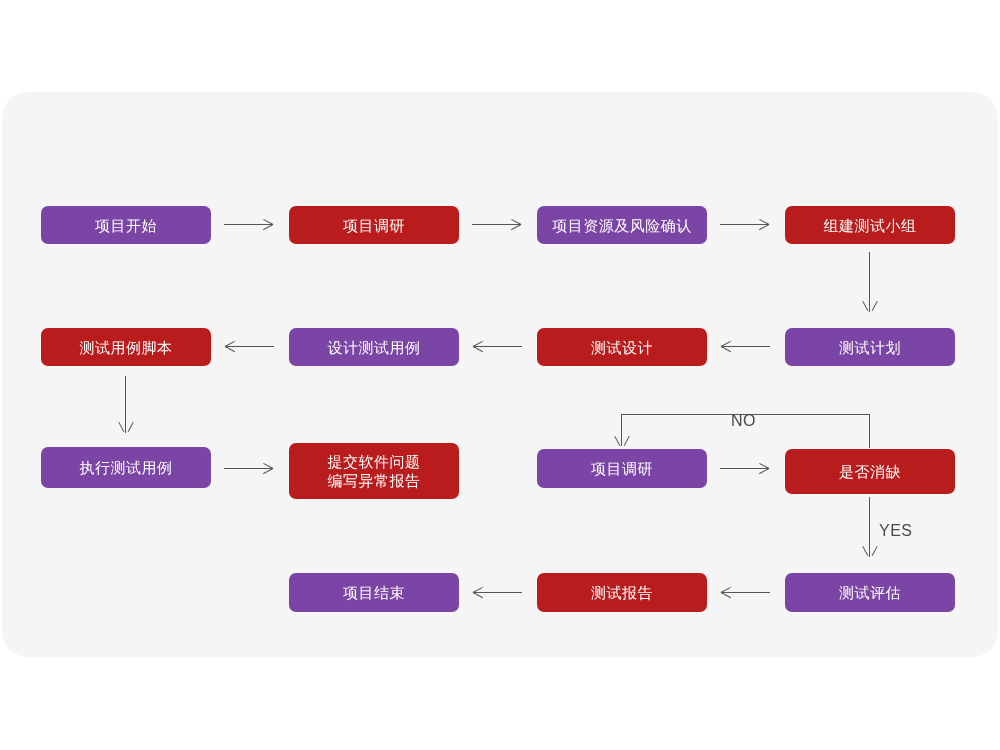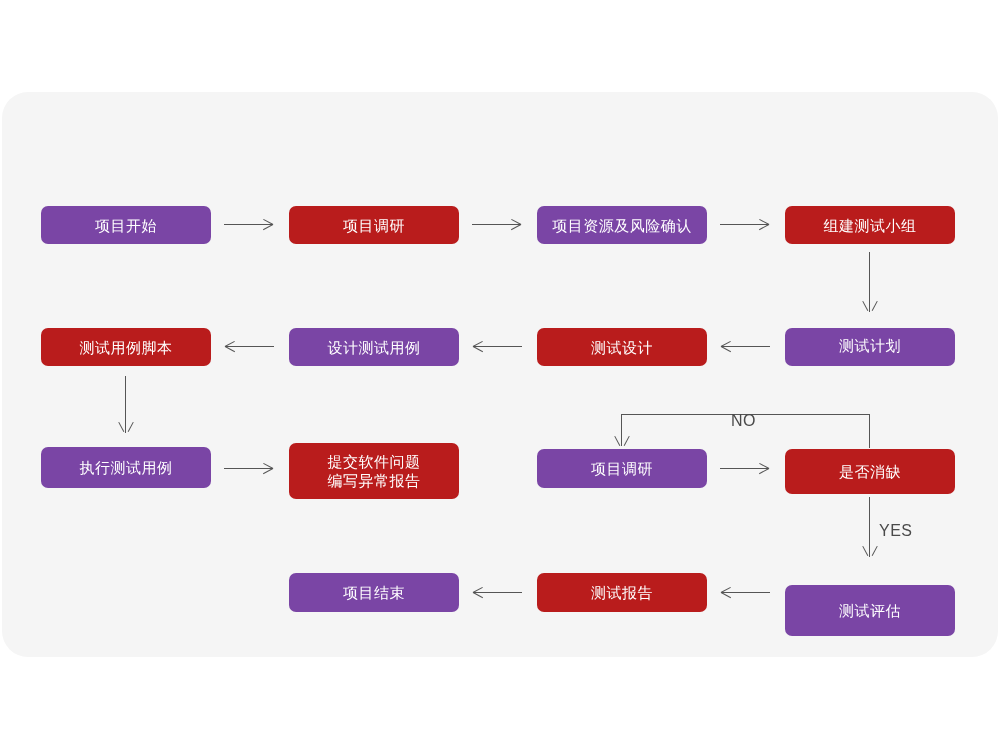--- a/index.html
+++ b/index.html
@@ -133,21 +133,21 @@
     <div class="chev d-l" style="left:859px; top:305px;"></div>
     <div class="chev d-r" style="left:870px; top:305px;"></div>
   </div>
 
   <div class="node gray" style="left:41px; top:328px; width:170px; height:38px;">测试用例脚本</div>
 
   <div class="node gray" style="left:537px; top:328px; width:170px; height:38px;">测试设计</div>
 
   <div class="node purple" style="left:289px; top:328px; width:170px; height:38px;">设计测试用例</div>
 
-  <div class="node purple" style="left:785px; top:328px; width:170px; height:38px;font-family:Liberation Mono, monospace;">测试计划</div>
+  <div class="node purple" style="left:785px; top:328px; width:170px; height:38px;">测试计划</div>
 
   <div>
     <div class="hline" style="left:225px; top:346px; width:49px;"></div>
     <div class="chev l-up" style="left:225px; top:346px;"></div>
     <div class="chev l-dn" style="left:225px; top:346px;"></div>
   </div>
   <div>
     <div class="hline" style="left:473px; top:346px; width:49px;"></div>
     <div class="chev l-up" style="left:473px; top:346px;"></div>
     <div class="chev l-dn" style="left:473px; top:346px;"></div>
@@ -197,21 +197,21 @@
     <div class="vline" style="left:869px; top:497px; height:60px;"></div>
     <div class="chev d-l" style="left:859px; top:550px;"></div>
     <div class="chev d-r" style="left:870px; top:550px;"></div>
   </div>
   <div class="edge-label" style="left:879px; top:522px;">YES</div>
 
   <div class="node purple" style="left:289px; top:573px; width:170px; height:39px;">项目结束</div>
 
   <div class="node gray" style="left:537px; top:573px; width:170px; height:39px;">测试报告</div>
 
-  <div class="node purple" style="left:785px; top:573px; width:170px; height:51px;margin-top:12px;">测试评估</div>
+  <div class="node purple" style="left:785px; top:573px; width:170px; height:39px;">测试评估</div>
 
   <div>
     <div class="hline" style="left:473px; top:592px; width:49px;"></div>
     <div class="chev l-up" style="left:473px; top:592px;"></div>
     <div class="chev l-dn" style="left:473px; top:592px;"></div>
   </div>
   <div>
     <div class="hline" style="left:721px; top:592px; width:49px;"></div>
     <div class="chev l-up" style="left:721px; top:592px;"></div>
     <div class="chev l-dn" style="left:721px; top:592px;"></div>

